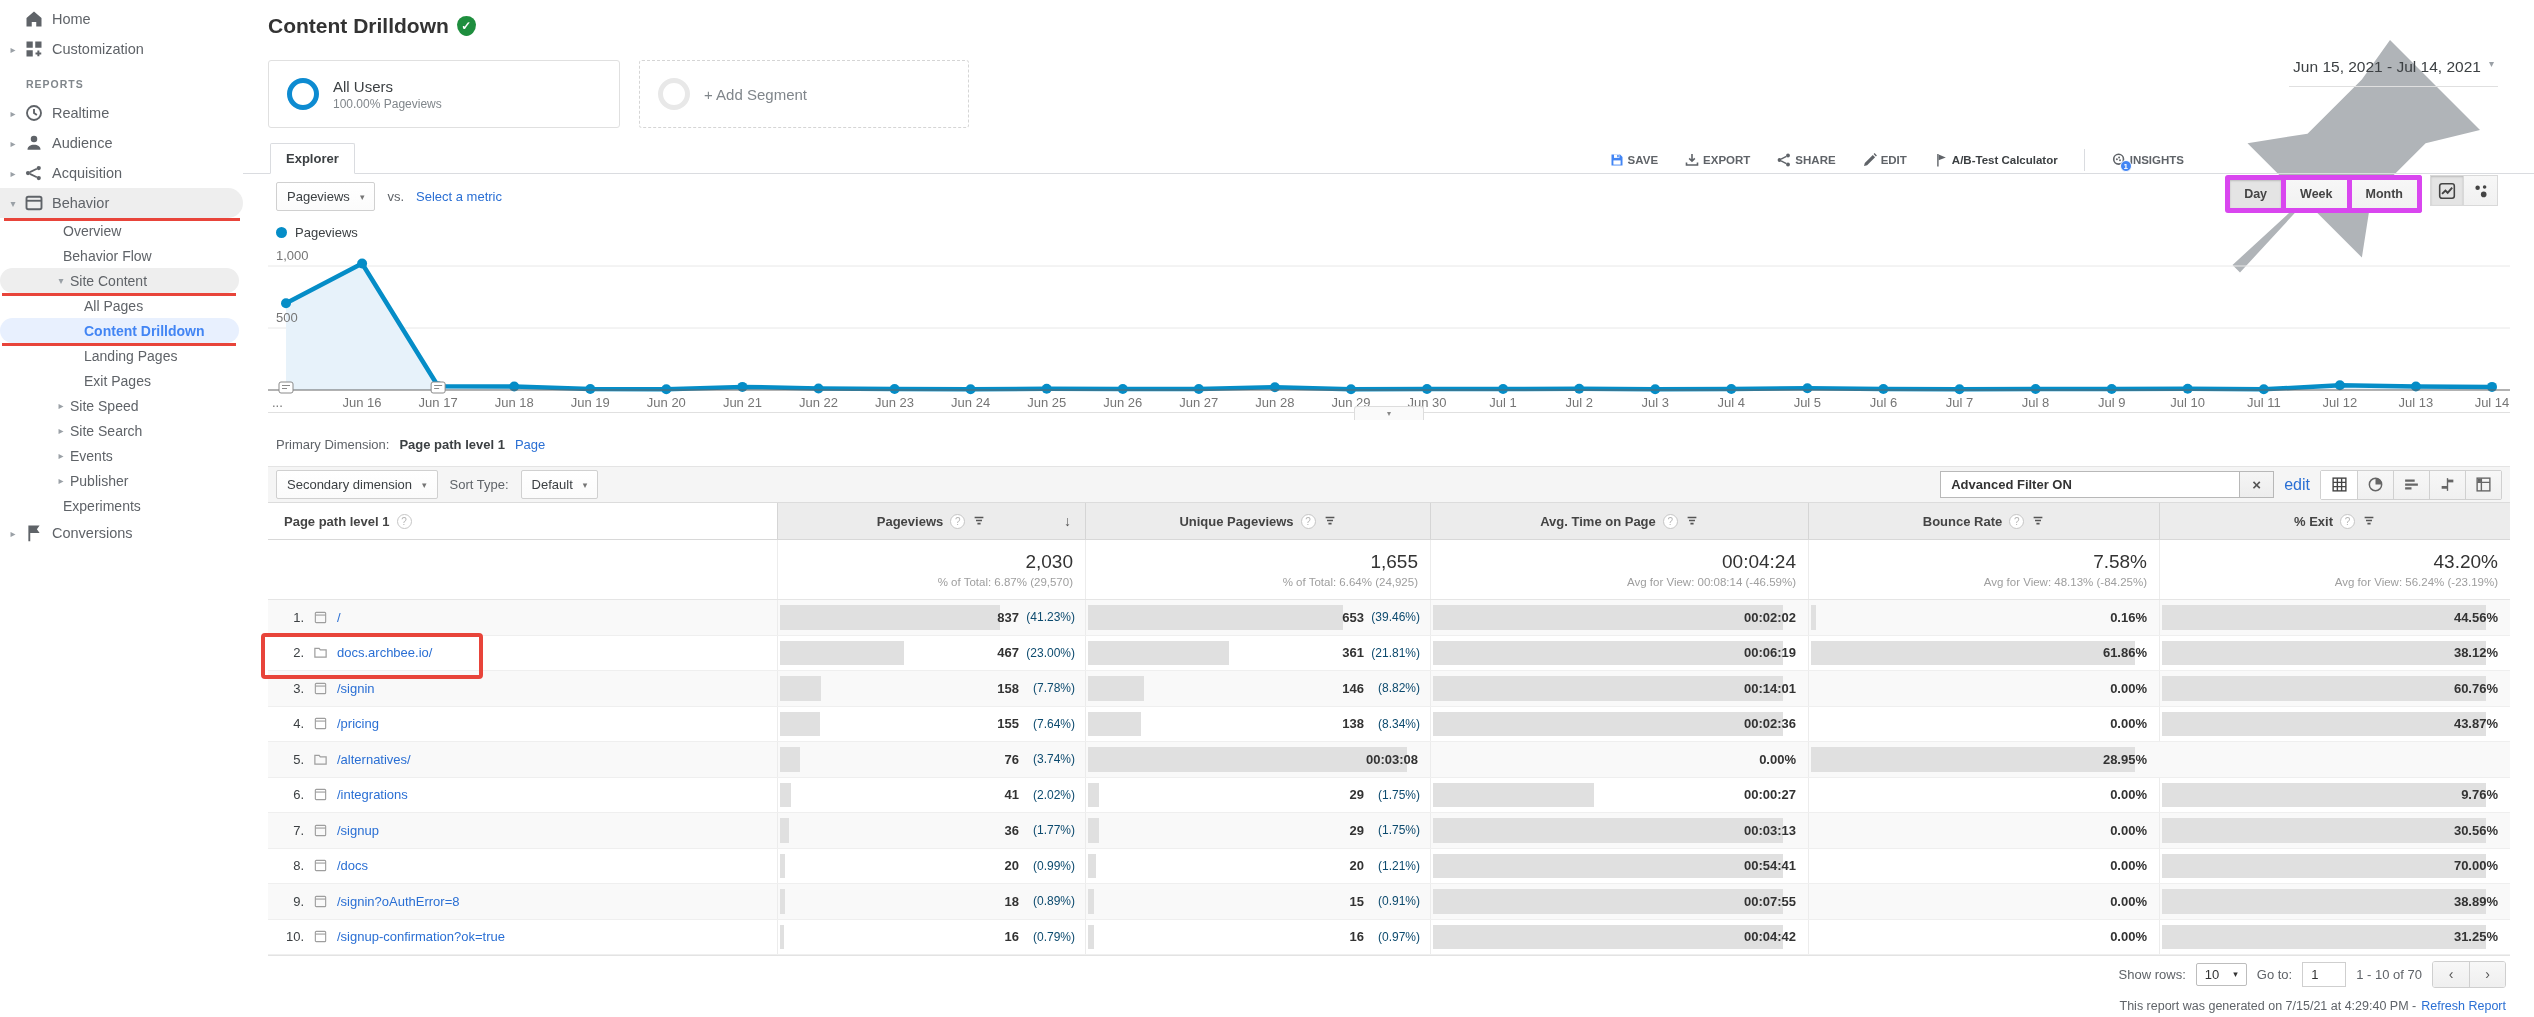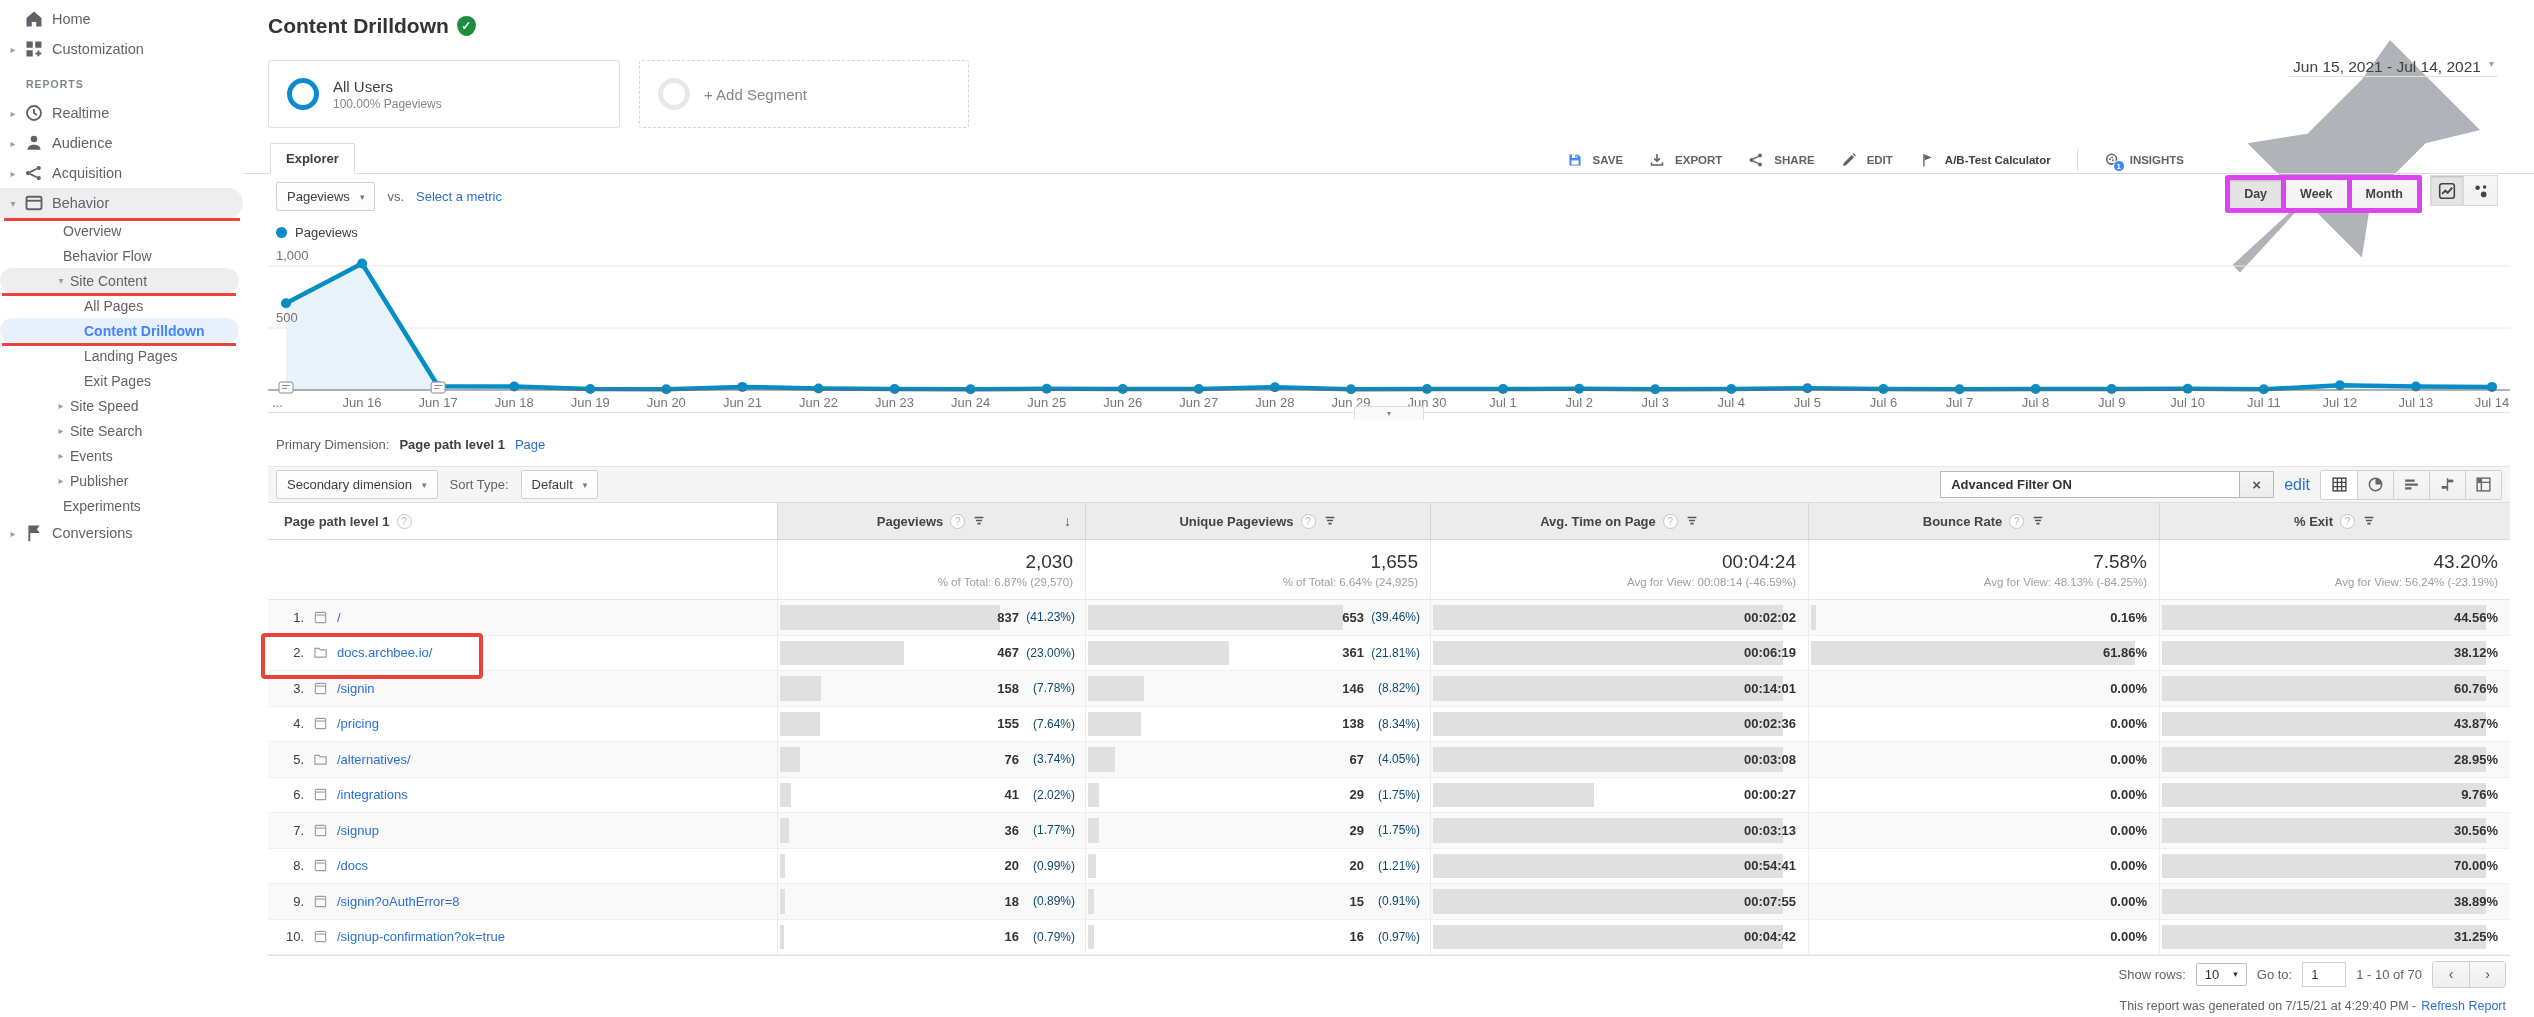--- a/index.html
+++ b/index.html
@@ -26,28 +26,28 @@
   svg.ic { display:block; width:100%; height:100%; }
 
   
   #main { position:absolute; left:243px; top:0; width:2291px; height:1017px; }
 
   #page-title-row { position:absolute; left:25px; top:14px; display:flex; align-items:center; gap:8px; }
   #page-title { font-size:21px; font-weight:bold; color:#333; }
   #verified-badge { width:19px; height:20px; background:#1e8e3e; border-radius:50% 50% 50% 50% / 42% 42% 58% 58%; color:#fff; font-size:12px; font-weight:bold; display:flex; align-items:center; justify-content:center; }
 
   #actions { position:absolute; right:24px; top:10px; display:flex; align-items:center; gap:26px; }
-  .action { display:flex; align-items:center; gap:10px; font-size:11.5px; font-weight:bold; color:#5f6368; cursor:pointer; white-space:nowrap; }
+  .action { display:flex; align-items:center; gap:3px; font-size:11.5px; font-weight:bold; color:#5f6368; cursor:pointer; white-space:nowrap; }
   .action .a-icon { width:16px; height:16px; color:#5f6368; position:relative; }
   .action.dark { color:#3c4043; }
   .a-divider { width:1px; height:22px; background:#dadce0; }
   .badge { position:absolute; right:-5px; bottom:-4px; background:#4285f4; color:#fff; border-radius:50%; width:12px; height:12px; font-size:8px; display:flex; align-items:center; justify-content:center; border:1px solid #fff; }
   #pin { width:20px; height:20px; color:#b0b4b8; cursor:pointer; }
 
-  #date-range { position:absolute; right:36px; top:56px; font-size:15.5px; color:#3c4043; display:flex; align-items:flex-start; gap:8px; cursor:pointer; border-bottom:1px solid #e0e0e0; padding:2px 4px 0; }
+  #date-range { position:absolute; right:36px; top:56px; font-size:15.5px; color:#3c4043; display:flex; align-items:flex-start; gap:8px; cursor:pointer; border-bottom:1px solid #e0e0e0; padding:2px 4px 10px; }
   #date-range .caret { font-size:10px; color:#9aa0a6; }
 
   
   #segments { position:absolute; left:25px; top:60px; display:flex; gap:19px; }
   .seg-card { width:352px; height:68px; border:1px solid #e0e0e0; border-radius:3px; background:#fff; display:flex; align-items:center; padding-left:18px; gap:14px; cursor:pointer; }
   .seg-ring { width:32px; height:32px; border-radius:50%; border:5px solid #0d8bd1; }
   .seg-name { font-size:15px; color:#3c4043; }
   .seg-detail { font-size:12px; color:#80868b; margin-top:2px; }
   .seg-card.dashed { width:330px; border:1px dashed #d5d5d5; }
   .seg-ring.gray { border-color:#e8e8e8; }
@@ -798,27 +798,20 @@
               <a class="row-link">/alternatives/</a>
             </div>
             <div class="td">
               <div class="bar" style="width: calc(8.7% - 6.786px);"></div>
               <div class="cellvals">
                 <span class="cv-val">76</span>
                 <span class="cv-pct">(3.74%)</span>
               </div>
             </div>
             <div class="td">
-              <div class="bar" style="width: calc(10% - 7.8px);"></div>
-              <div class="cellvals">
-                <span class="cv-val">67</span>
-                <span class="cv-pct">(4.05%)</span>
-              </div>
-            </div>
-            <div class="td">
               <div class="bar" style="width: calc(96% - 11.52px);"></div>
               <div class="cellvals">
                 <span class="cv-only">00:03:08</span>
               </div>
             </div>
             <div class="td">
               <div class="cellvals">
                 <span class="cv-only">0.00%</span>
               </div>
             </div>

